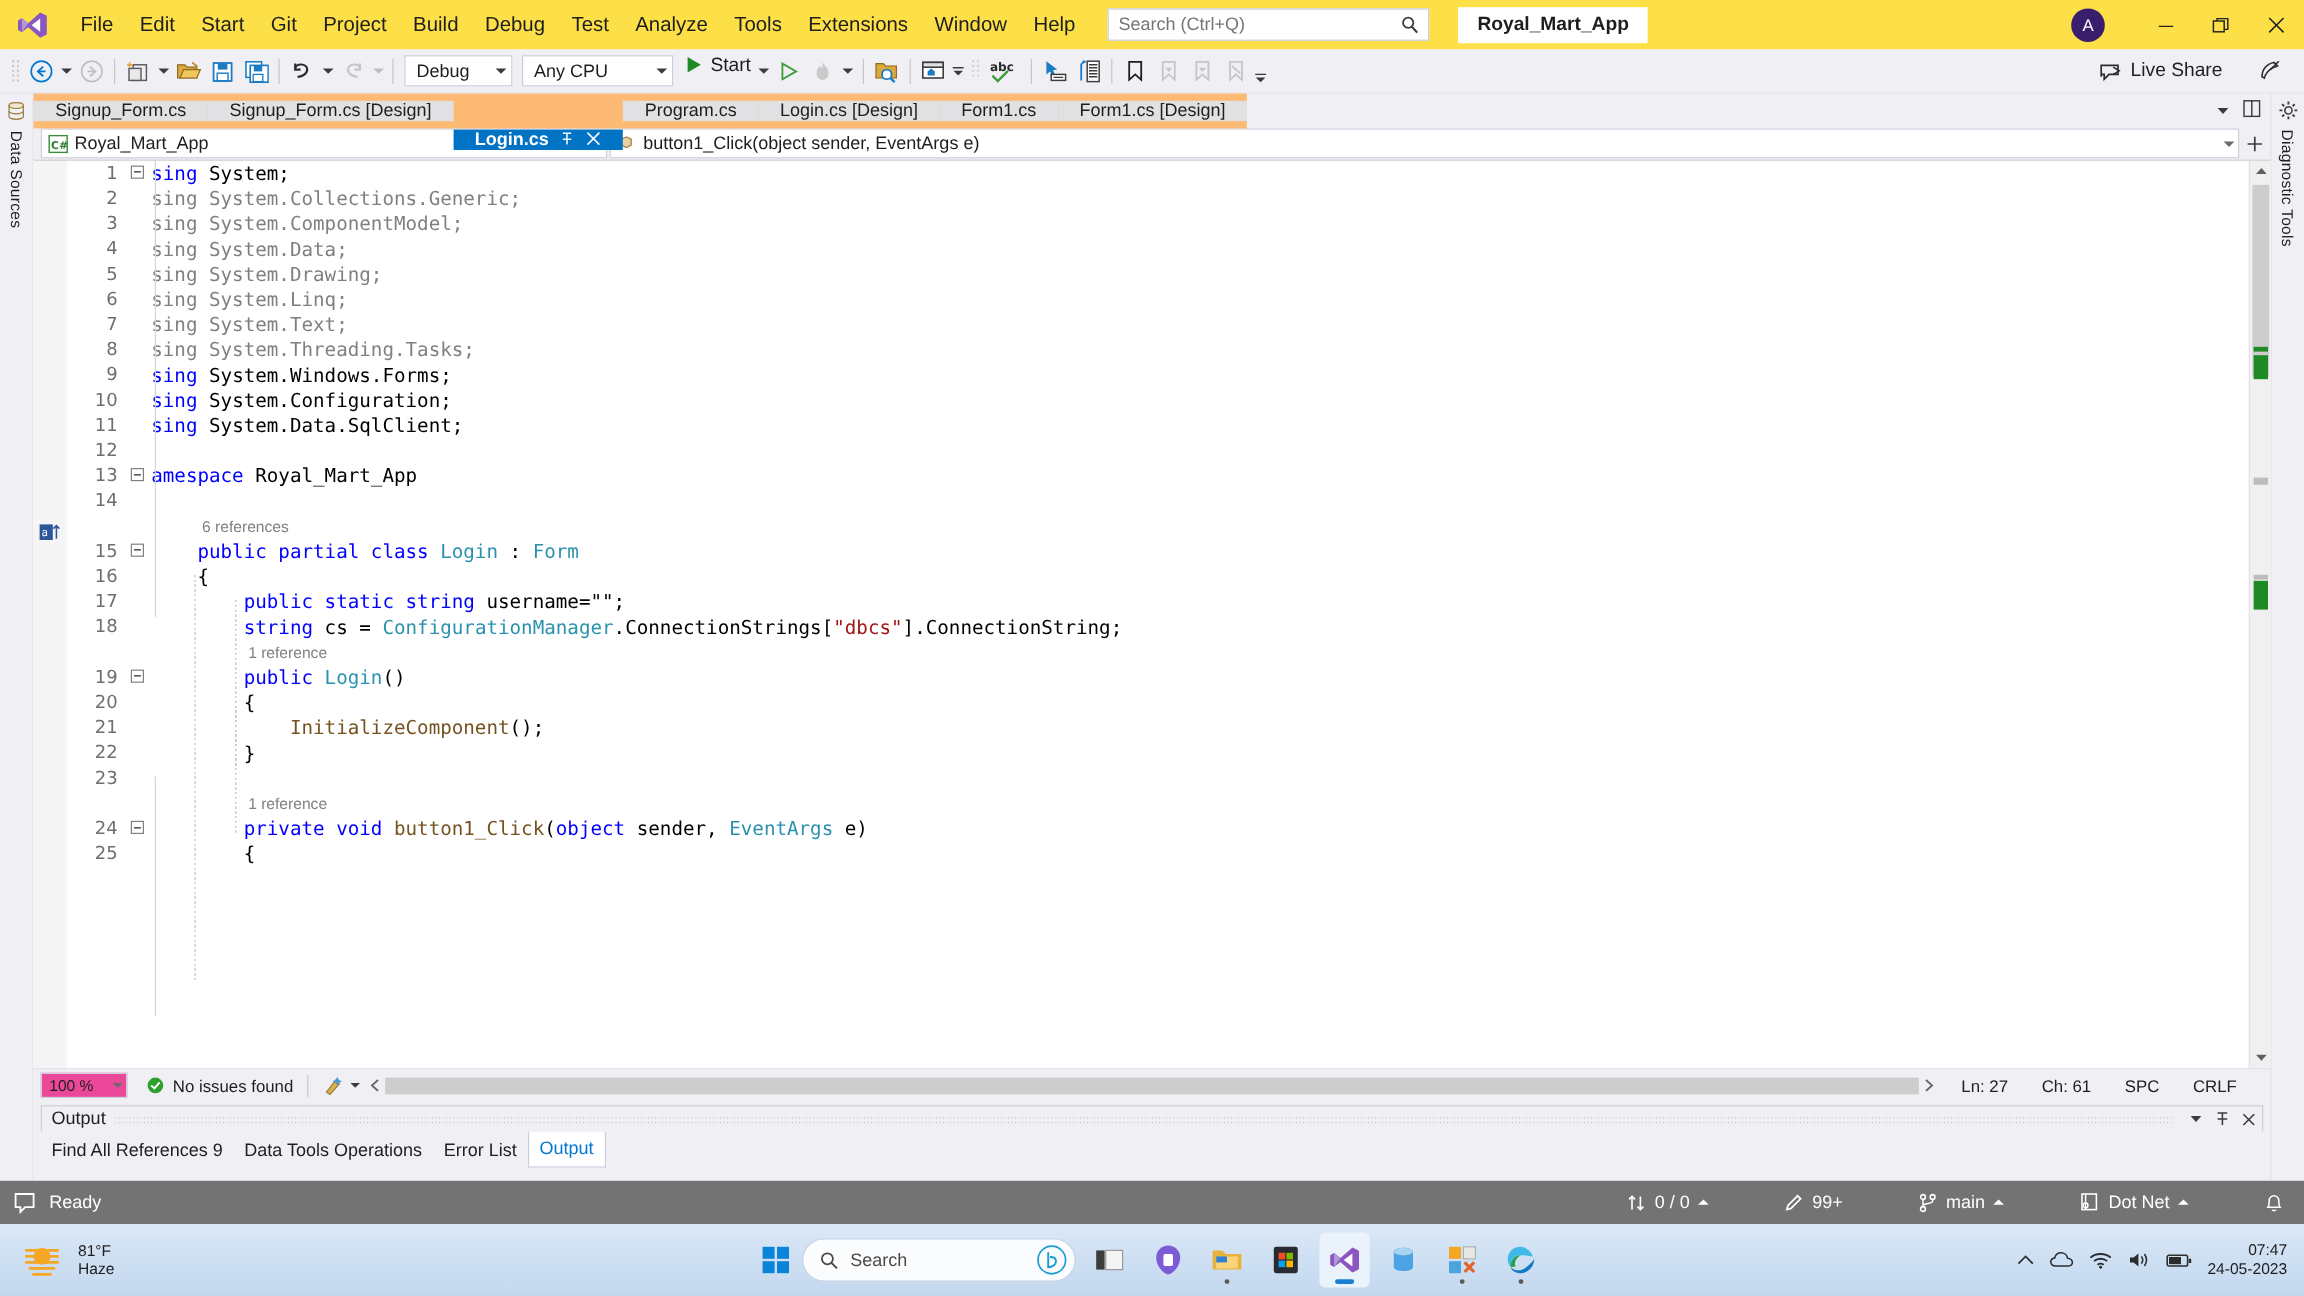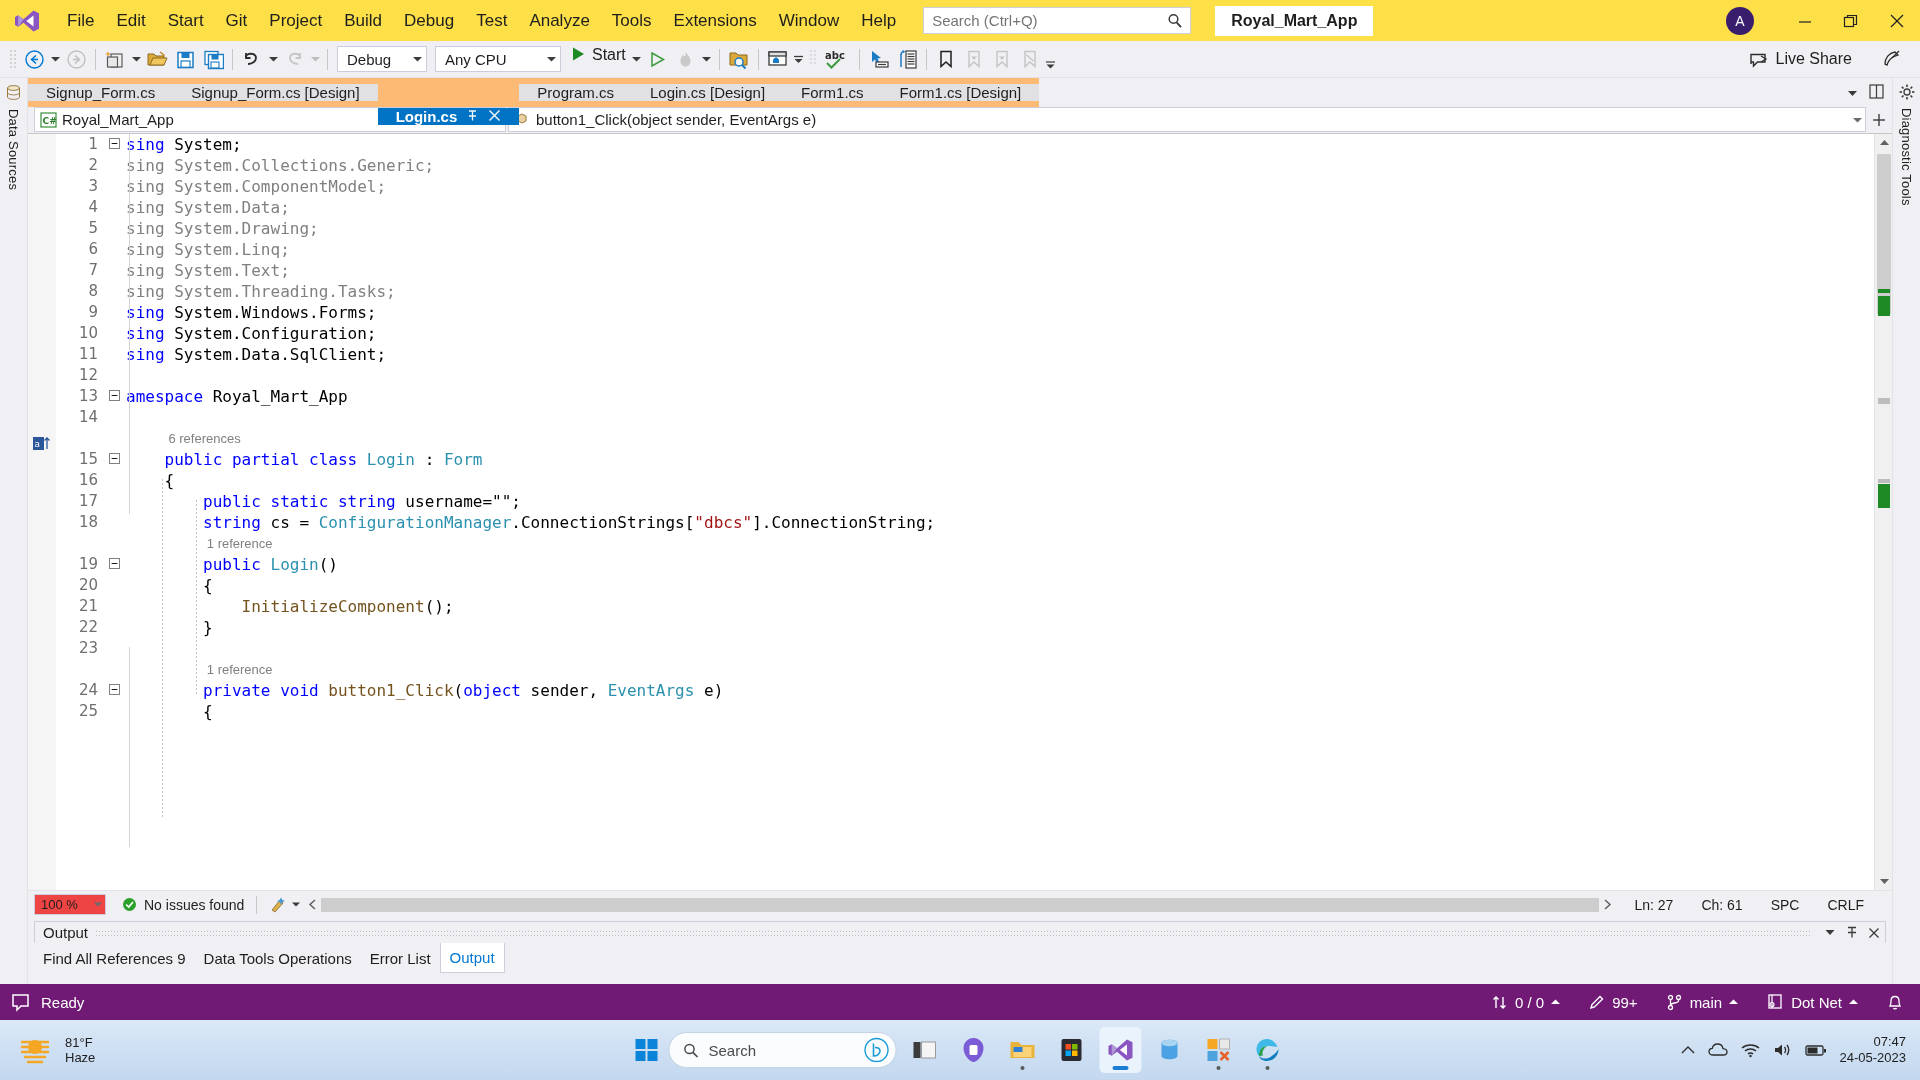--- a/index.html
+++ b/index.html
@@ -140,21 +140,21 @@
   .vs-up { top:0 } .vs-dn { bottom:0 }
   .vs-thumb { position:absolute; left:2px; width:14px; background:#CDCDCD; }
   .vs-mark { position:absolute; left:3px; width:12px; height:4px; }
 
   
   .editor-status {
     height:28px; flex:0 0 28px; background:#F0EFF4; display:flex; align-items:center;
     border-top:1px solid #E4E2E6; font-size:14px; color:#1E1E1E;
   }
   .zoom-combo {
-    width:72px; height:21px; margin-left:6px; background:#ef4444; border:1px solid #CCCEDB;
+    width:72px; height:21px; margin-left:6px; background:#ec4899; border:1px solid #CCCEDB;
     display:flex; align-items:center; padding:0 3px 0 6px; font-size:13px; cursor:default;
   }
   .zoom-combo .v { flex:1 }
   .es-sep { width:1px; height:18px; background:#C6C6C6; margin:0 12px; }
   .issues { display:flex; align-items:center; gap:7px; margin-left:16px; cursor:default; }
   .hscroll { flex:1; height:18px; margin:0 8px; display:flex; align-items:center; }
   .hs-track { flex:1; height:14px; background:#CDCDCD; margin:0 4px; }
   .es-right { display:flex; align-items:center; gap:0; margin-right:14px; font-size:14px; }
   .es-right div { padding:0 14px; }
 
@@ -168,22 +168,22 @@
   .out-dots { flex:1; height:10px; margin:0 8px; background: repeating-linear-gradient(to right,#BFBFBF 0 1px,transparent 1px 3px), repeating-linear-gradient(to right,#BFBFBF 0 1px,transparent 1px 3px); background-position:0 3px,0 7px; background-size:3px 1px; background-repeat:repeat-x; }
   .out-btn { width:22px; height:20px; display:flex; align-items:center; justify-content:center; cursor:default; }
   .out-tabs { display:flex; align-items:stretch; height:30px; }
   .out-tab {
     display:flex; align-items:center; padding:0 9px; font-size:15px; color:#1E1E1E; cursor:default;
   }
   .out-tab.active { background:#fff; color:#0078D4; border:1px solid #CCCEDB; border-top:none; }
 
   
   .vsstatus {
-    height:36px; flex:0 0 36px; background:#701a75; color:#fff; display:flex; align-items:center;
-    font-size:15px; padding:0 12px 0 10px;
+    height:36px; flex:0 0 36px; background:#737373; color:#fff; display:flex; align-items:center;
+    font-size:15px; padding:0 12px 0 10px;gap:34px;
   }
   .vsstatus .left { display:flex; align-items:center; gap:10px; }
   .vsstatus .spacer { flex:1; }
   .vsstatus .seg { display:flex; align-items:center; gap:7px; padding:0 14px; cursor:default; height:36px; }
 
   
   .taskbar {
     height:60px; flex:0 0 60px; display:flex; align-items:center; position:relative;
     background: linear-gradient(180deg,#DCE9F7 0%, #CFE0F3 45%, #C3D8EF 100%);
   }

